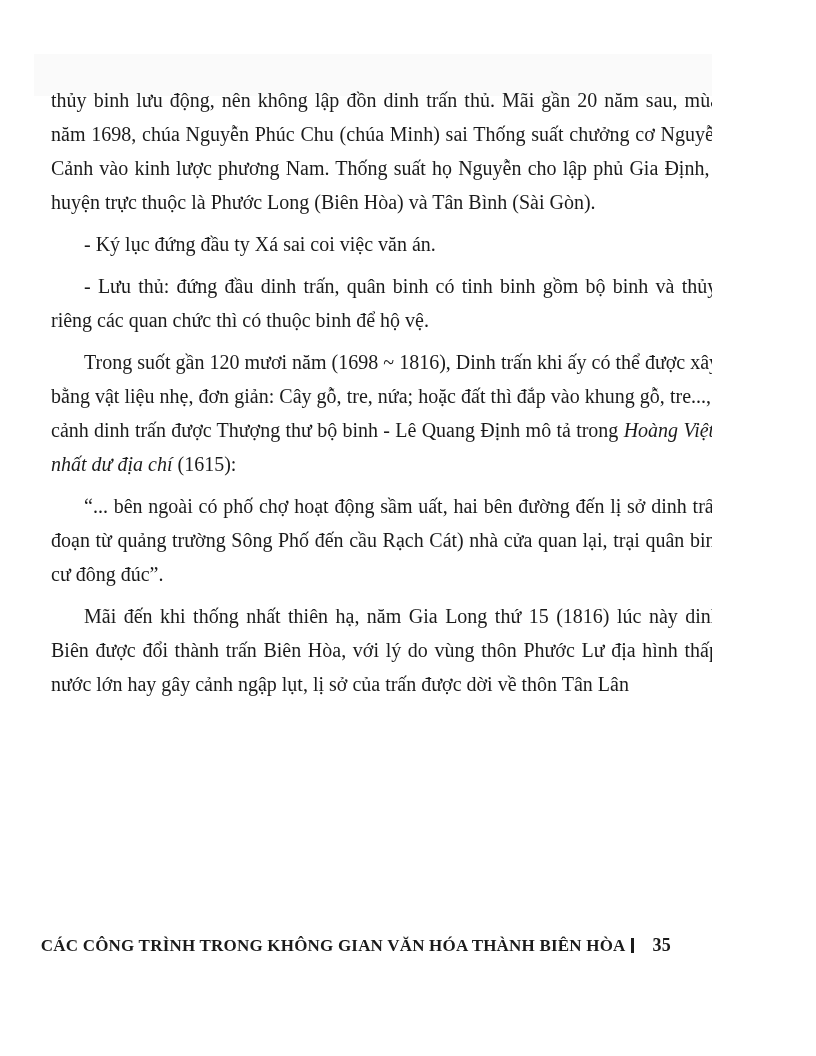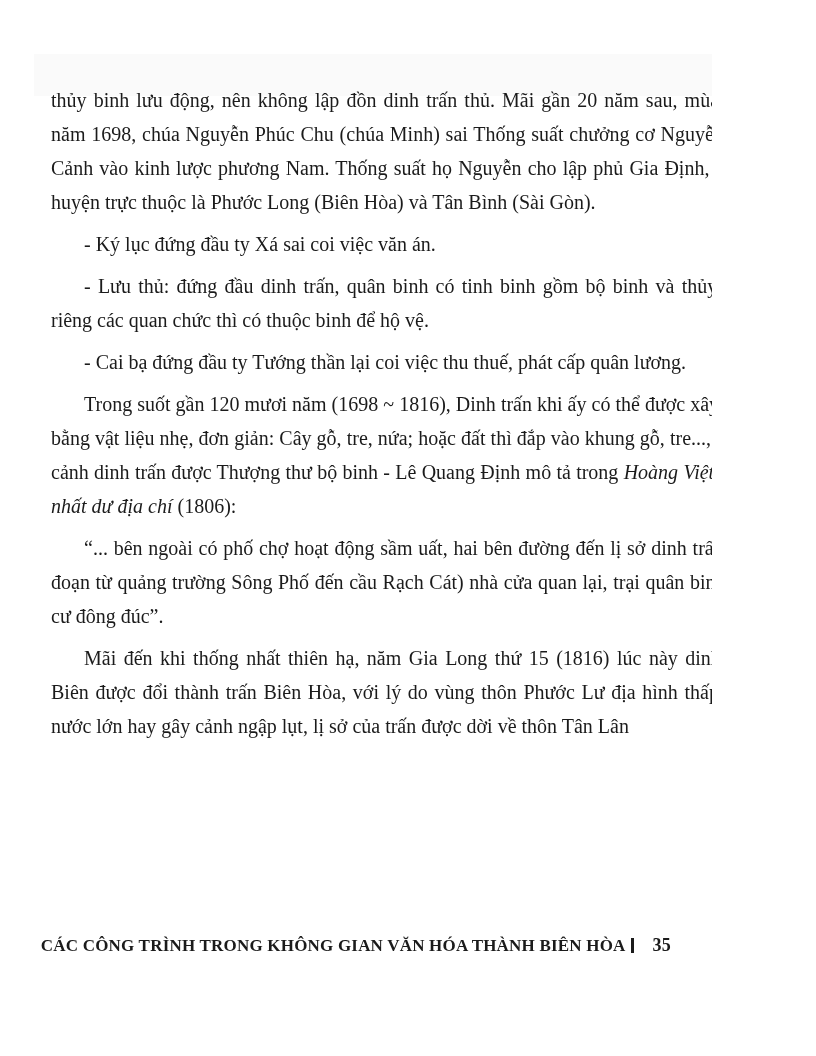--- a/index.html
+++ b/index.html
@@ -82,23 +82,22 @@
 
   <main class="text-block">
 
     <p class="para first">thủy binh lưu động, nên không lập đồn dinh trấn thủ. Mãi gần 20 năm sau, mùa xuân năm 1698, chúa Nguyễn Phúc Chu (chúa Minh) sai Thống suất chưởng cơ Nguyễn Hữu Cảnh vào kinh lược phương Nam. Thống suất họ Nguyễn cho lập phủ Gia Định, có hai huyện trực thuộc là Phước Long (Biên Hòa) và Tân Bình (Sài Gòn).</p>
 
 
     <p class="para">- Ký lục đứng đầu ty Xá sai coi việc văn án.</p>
 
     <p class="para">- Lưu thủ: đứng đầu dinh trấn, quân binh có tinh binh gồm bộ binh và thủy binh, riêng các quan chức thì có thuộc binh để hộ vệ.</p>
 
-    <p class="para">- Cai bạ đứng đầu ty Tướng thần lại coi việc thu thuế, phát cấp quân lương.</p>
 
-    <p class="para"><span>Trong suốt gần 120 mươi năm (1698 ~ 1816), Dinh trấn khi ấy có thể được xây dựng bằng vật liệu nhẹ, đơn giản: Cây gỗ, tre, nứa; hoặc đất thì đắp vào khung gỗ, tre..., quang cảnh dinh trấn được Thượng thư bộ binh - Lê Quang Định mô tả trong </span><span class="book-title">Hoàng Việt thống nhất dư địa chí</span><span> (1806):</span></p>
+    <p class="para"><span>Trong suốt gần 120 mươi năm (1698 ~ 1816), Dinh trấn khi ấy có thể được xây dựng bằng vật liệu nhẹ, đơn giản: Cây gỗ, tre, nứa; hoặc đất thì đắp vào khung gỗ, tre..., quang cảnh dinh trấn được Thượng thư bộ binh - Lê Quang Định mô tả trong </span><span class="book-title">Hoàng Việt thống nhất dư địa chí</span><span> (1615):</span></p>
 
     <p class="para quote">“... bên ngoài có phố chợ hoạt động sầm uất, hai bên đường đến lị sở dinh trấn (nay đoạn từ quảng trường Sông Phố đến cầu Rạch Cát) nhà cửa quan lại, trại quân binh, dân cư đông đúc”.</p>
 
     <p class="para">Mãi đến khi thống nhất thiên hạ, năm Gia Long thứ 15 (1816) lúc này dinh Trấn Biên được đổi thành trấn Biên Hòa, với lý do vùng thôn Phước Lư địa hình thấp, mùa nước lớn hay gây cảnh ngập lụt, lị sở của trấn được dời về thôn Tân Lân</p>
 
   </main>
 
   <footer class="page-footer">
     <span class="running-title">CÁC CÔNG TRÌNH TRONG KHÔNG GIAN VĂN HÓA THÀNH BIÊN HÒA</span><span class="footer-bar"></span><span class="page-number">35</span>
   </footer>

